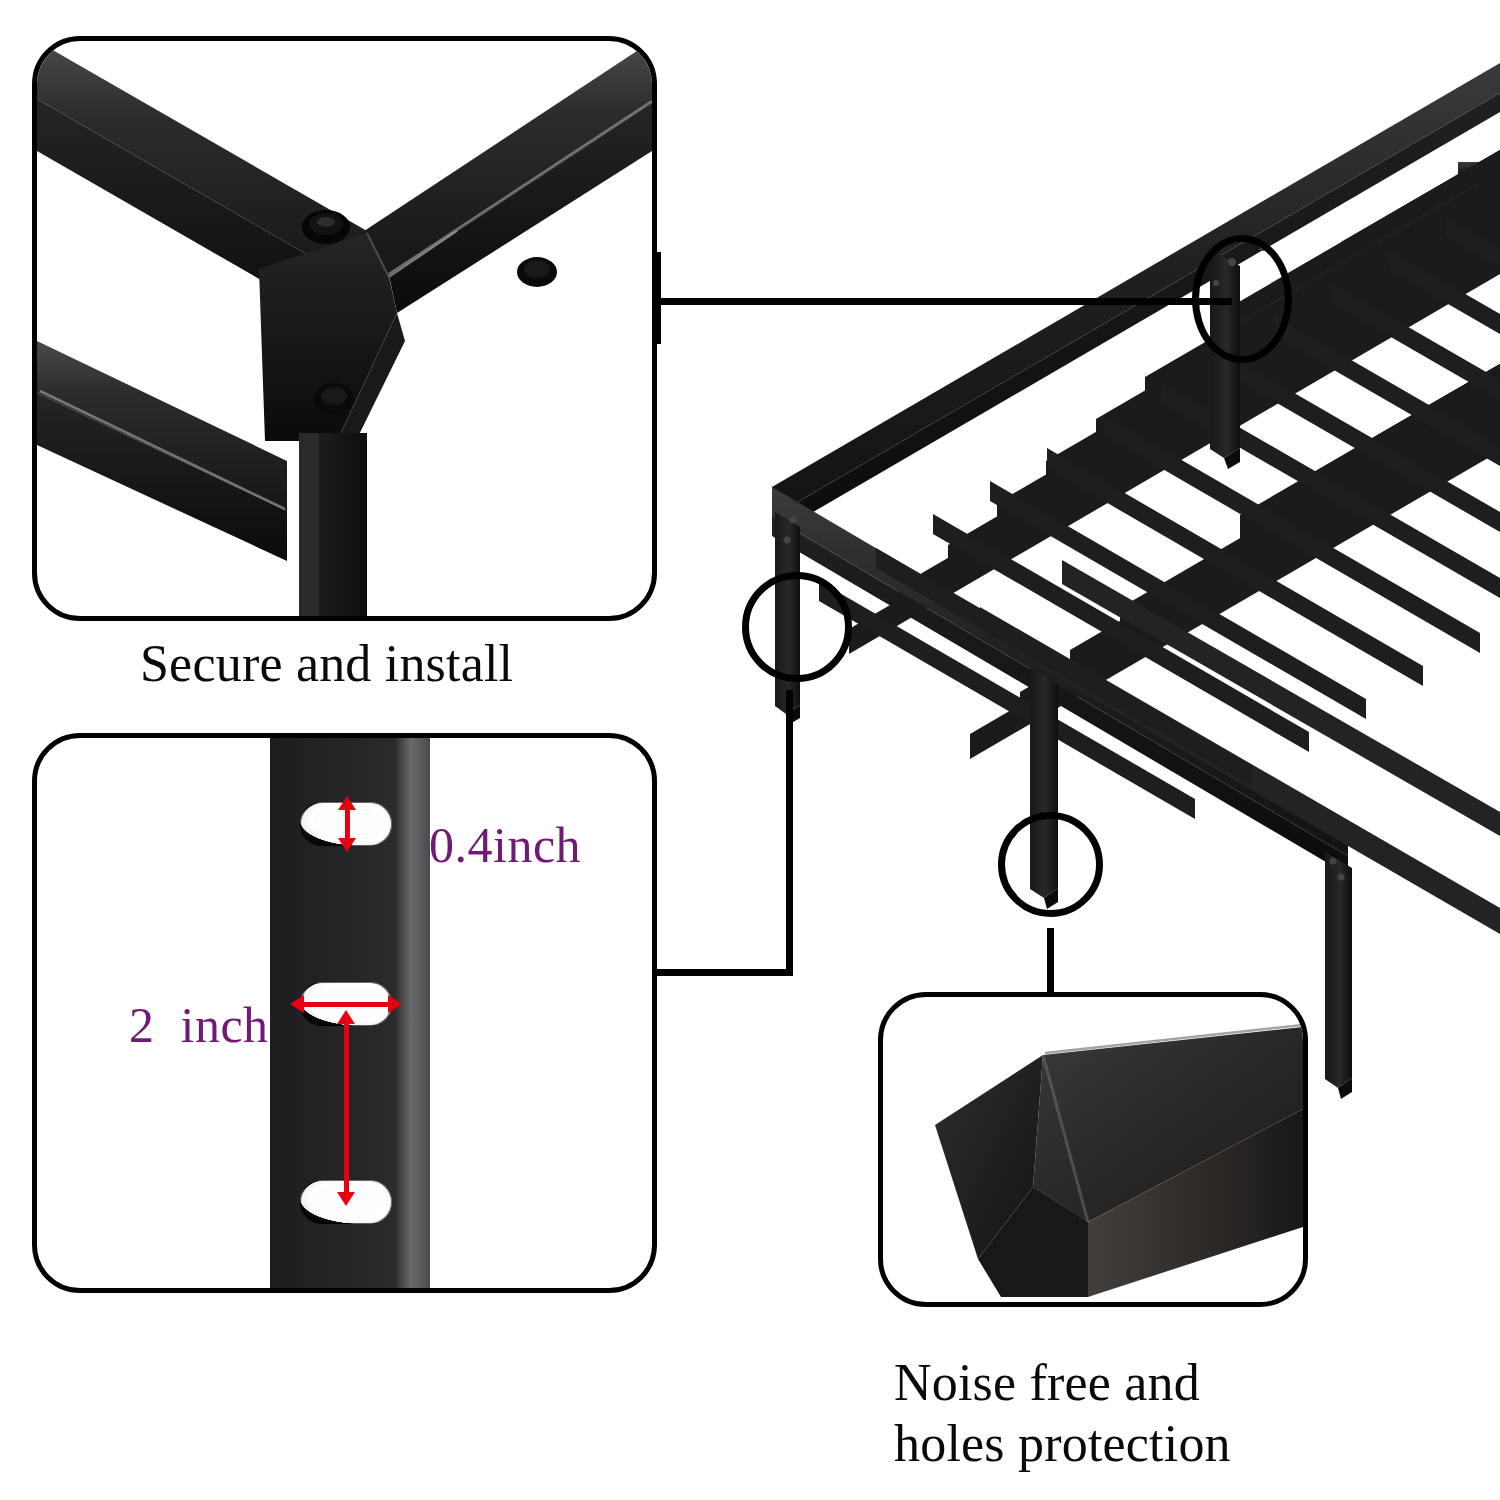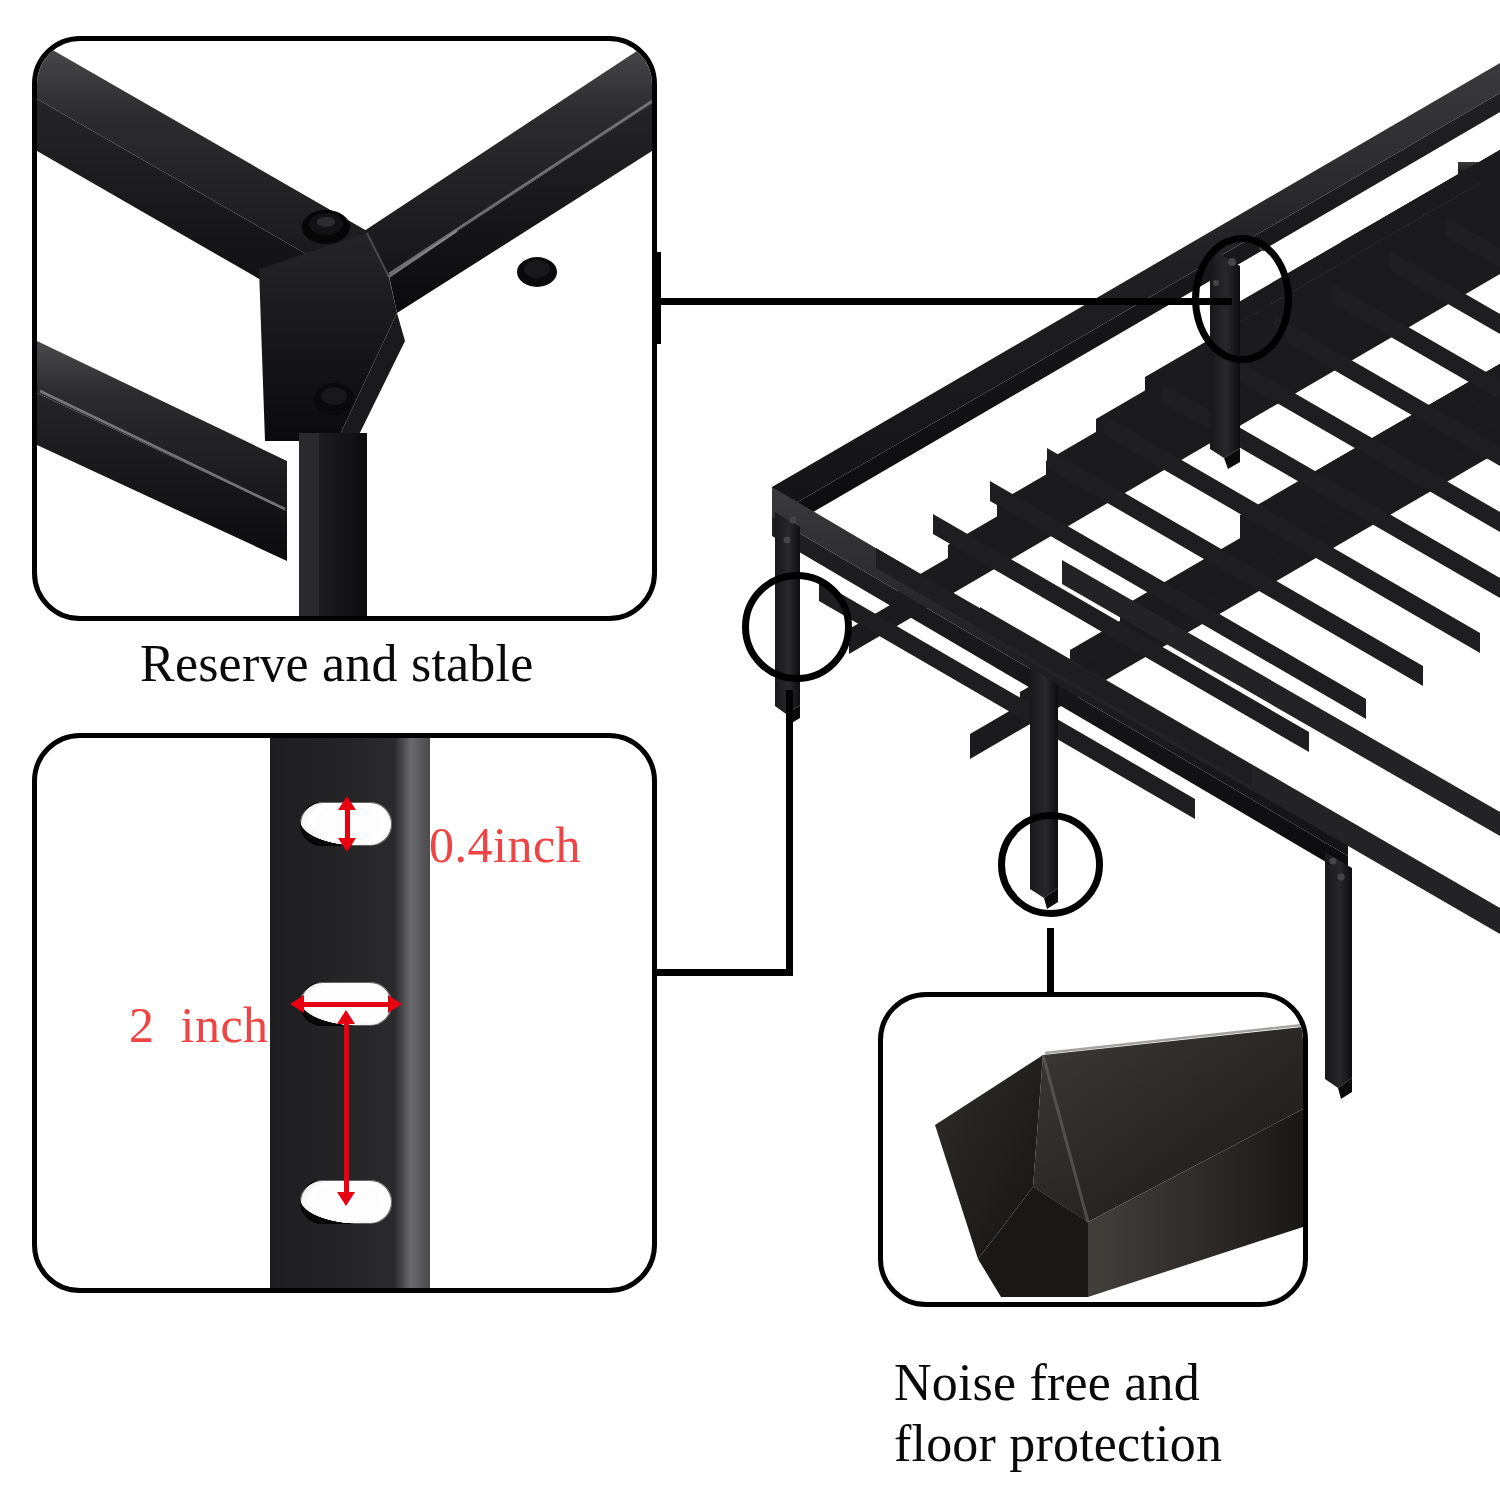--- a/index.html
+++ b/index.html
@@ -70,21 +70,21 @@
   .slot-inner {
     position:absolute; left:14px; top:5px; width:66px; height:34px;
     border-radius:17px; background:#fdfdfd;
   }
   #slot-1 { top:70px; }
   #slot-2 { top:250px; }
   #slot-3 { top:448px; }
 
   .redline { position:absolute; background:#e60012; }
   .redtxt {
-    position:absolute; color:#ef4444; font-size:50px; letter-spacing:.5px;
+    position:absolute; color:#701a75; font-size:50px; letter-spacing:.5px;
     white-space:pre; font-family:"Liberation Serif","DejaVu Serif",serif;text-align:center;
   }
   .arrowhead { position:absolute; width:0; height:0; }
   .ah-up    { border-left:9px solid transparent; border-right:9px solid transparent; border-bottom:14px solid #e60012; }
   .ah-down  { border-left:9px solid transparent; border-right:9px solid transparent; border-top:14px solid #e60012; }
   .ah-left  { border-top:9px solid transparent;  border-bottom:9px solid transparent; border-right:14px solid #e60012; }
   .ah-right { border-top:9px solid transparent;  border-bottom:9px solid transparent; border-left:14px solid #e60012; }
 
   
   .footpad { position:absolute; left:0; top:0; width:100%; height:100%; }
@@ -345,19 +345,19 @@
         <path d="M95,262 L150,190 L205,225 L205,300 L118,300 Z" fill="#1a1817"></path>
       </g>
 
       <g opacity=".55">
         <polyline points="160,58 205,225" stroke="#6e6a66" stroke-width="3" fill="none"></polyline>
         <polyline points="162,56 420,28" stroke="#5d5955" stroke-width="2.5" fill="none"></polyline>
       </g>
     </svg>
   </div>
 
-  <div class="caption" id="caption-joint">Reserve and stable</div>
+  <div class="caption" id="caption-joint">Secure and install</div>
 
 
   <div class="caption" id="caption-foot">Noise free and
-floor protection</div>
+holes protection</div>
 
 </div>
 
 </body></html>

